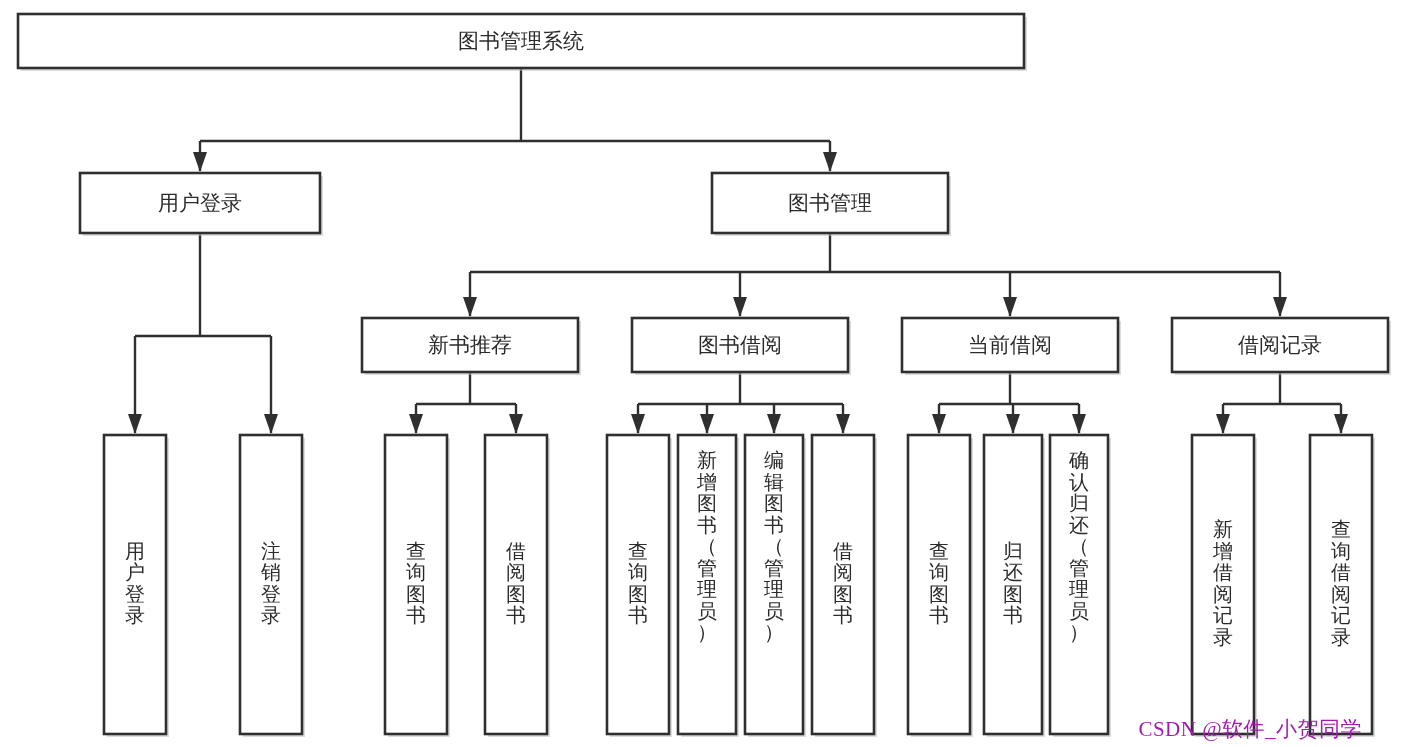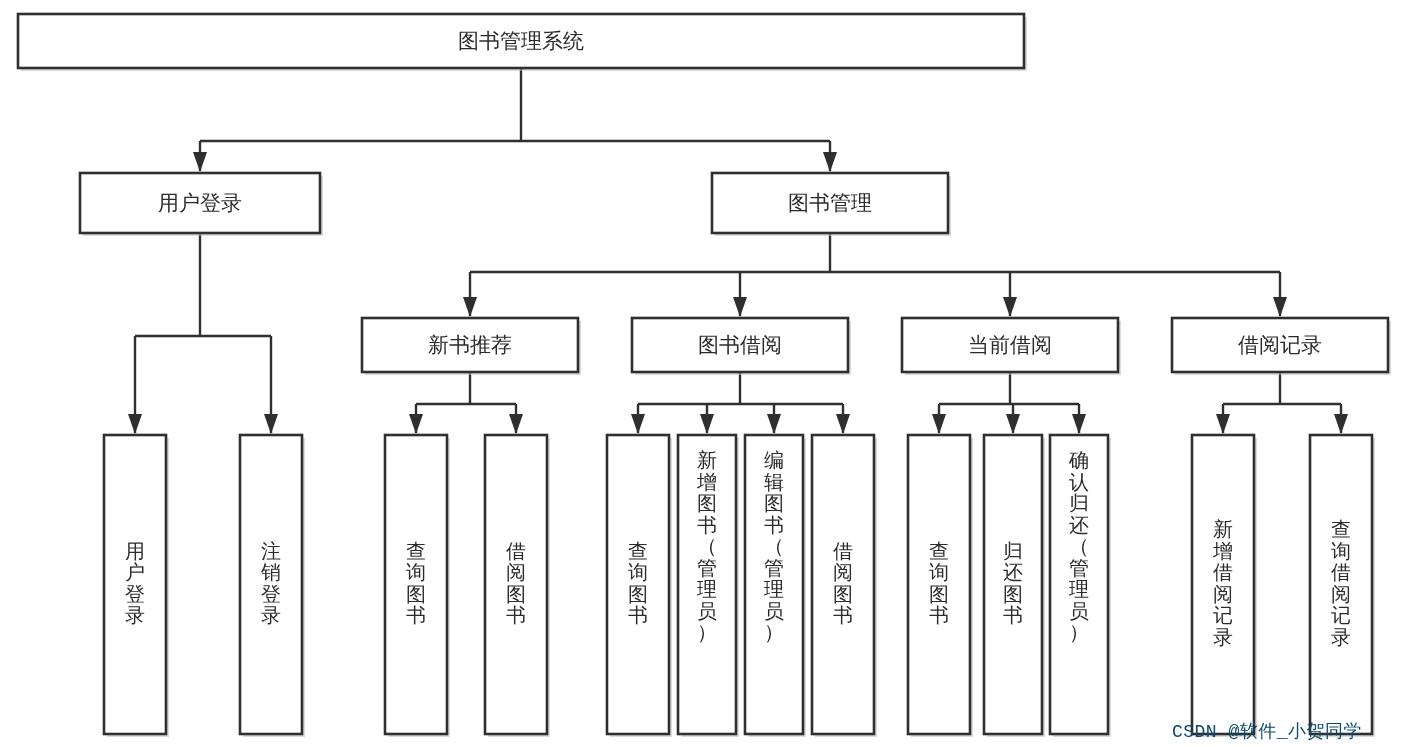--- a/index.html
+++ b/index.html
@@ -55,23 +55,23 @@
   .node-label-v {
     font-family: "Liberation Sans", "DejaVu Sans", sans-serif;
     font-size: 20px;
     fill: #2b2b2b;
     text-anchor: middle;
   }
   .watermark {
     position: absolute;
     right: 8px;
     bottom: 4px;
-    font-family: Liberation Mono, monospace;
-    font-size: 18px;
-    color: #0c4a6e;
+    font-family: Liberation Serif, serif;
+    font-size: 21px;
+    color: #a21caf;
     white-space: nowrap;
     letter-spacing: 0.5px;
   }
 </style>
 </head>
 <body>
 
 <div id="diagram-root">
   <svg id="flow-svg" viewBox="0 0 1405 747">
     <g id="connectors-layer">

